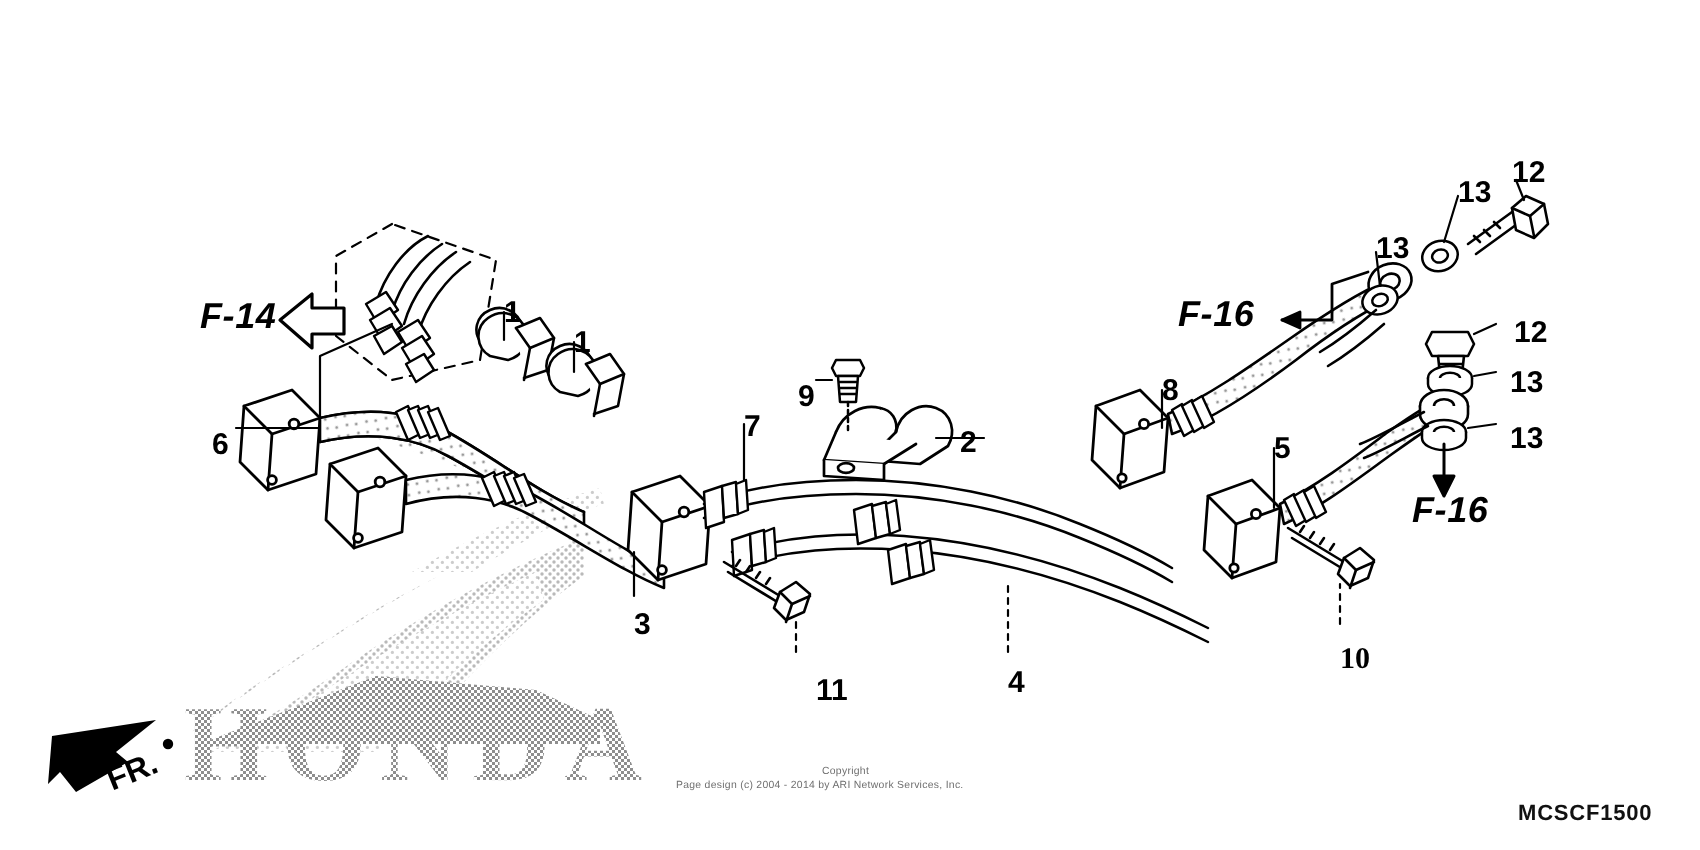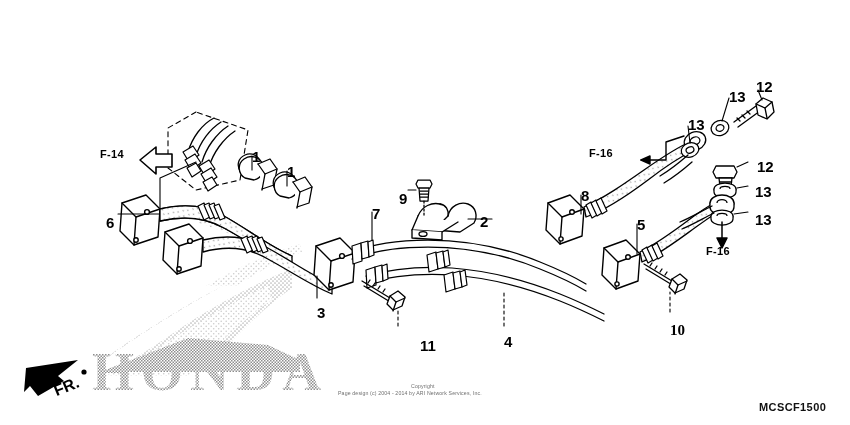--- a/index.html
+++ b/index.html
@@ -2,21 +2,21 @@
 <html><head>
 <meta charset="utf-8">
 <style>
   html,body{margin:0;padding:0;background:#ffffff;}
   body{width:850px;height:425px;overflow:hidden;
        font-family:"Liberation Sans",sans-serif;}
   #stage{position:relative;width:850px;height:425px;background:#fff;}
   svg.layer{position:absolute;left:0;top:0;width:850px;height:425px;}
   .cal{position:absolute;font-weight:bold;color:#000;}
   .num{font-size:15px;}
-  .fcode{font-size:11px;letter-spacing:.3px;}
+  .fcode{font-size:18px;letter-spacing:.3px;font-style:italic;}
   .tiny{position:absolute;color:#6f6f6f;font-size:5.2px;
         letter-spacing:.15px;white-space:nowrap;}
   .partcode{position:absolute;font-size:11px;font-weight:bold;
             color:#111;letter-spacing:.4px;}
   .frtxt{position:absolute;font-size:16px;font-weight:bold;color:#000;
          transform:rotate(-22deg);transform-origin:left bottom;}
 </style>
 </head>
 <body>
 
@@ -364,21 +364,21 @@
       <div class="cal num" style="left: 287px; top: 163px;">1</div>
       <div class="cal num" style="left: 480px; top: 213px;">2</div>
       <div class="cal num" style="left: 317px; top: 304px;">3</div>
       <div class="cal num" style="left: 504px; top: 333px;">4</div>
       <div class="cal num" style="left: 637px; top: 216px;">5</div>
       <div class="cal num" style="left: 106px; top: 214px;">6</div>
       <div class="cal num" style="left: 372px; top: 205px;">7</div>
       <div class="cal num" style="left: 581px; top: 187px;">8</div>
       <div class="cal num" style="left: 399px; top: 190px;">9</div>
       <div class="cal num" style="left: 670px; top: 322px; font-family: Liberation Serif, serif;">10</div>
-      <div class="cal num" style="left: 420px; top: 337px;">11</div>
+      <div class="cal num" style="left: 408px; top: 337px;">11</div>
       <div class="cal num" style="left: 756px; top: 78px;">12</div>
       <div class="cal num" style="left: 757px; top: 158px;">12</div>
       <div class="cal num" style="left: 688px; top: 116px;">13</div>
       <div class="cal num" style="left: 729px; top: 88px;">13</div>
       <div class="cal num" style="left: 755px; top: 183px;">13</div>
       <div class="cal num" style="left: 755px; top: 211px;">13</div>
     </div>
 
   <div class="tiny" style="left:411px;top:383px;">Copyright</div>
   <div class="tiny" style="left:338px;top:390px;">Page design (c) 2004 - 2014 by ARI Network Services, Inc.</div>

